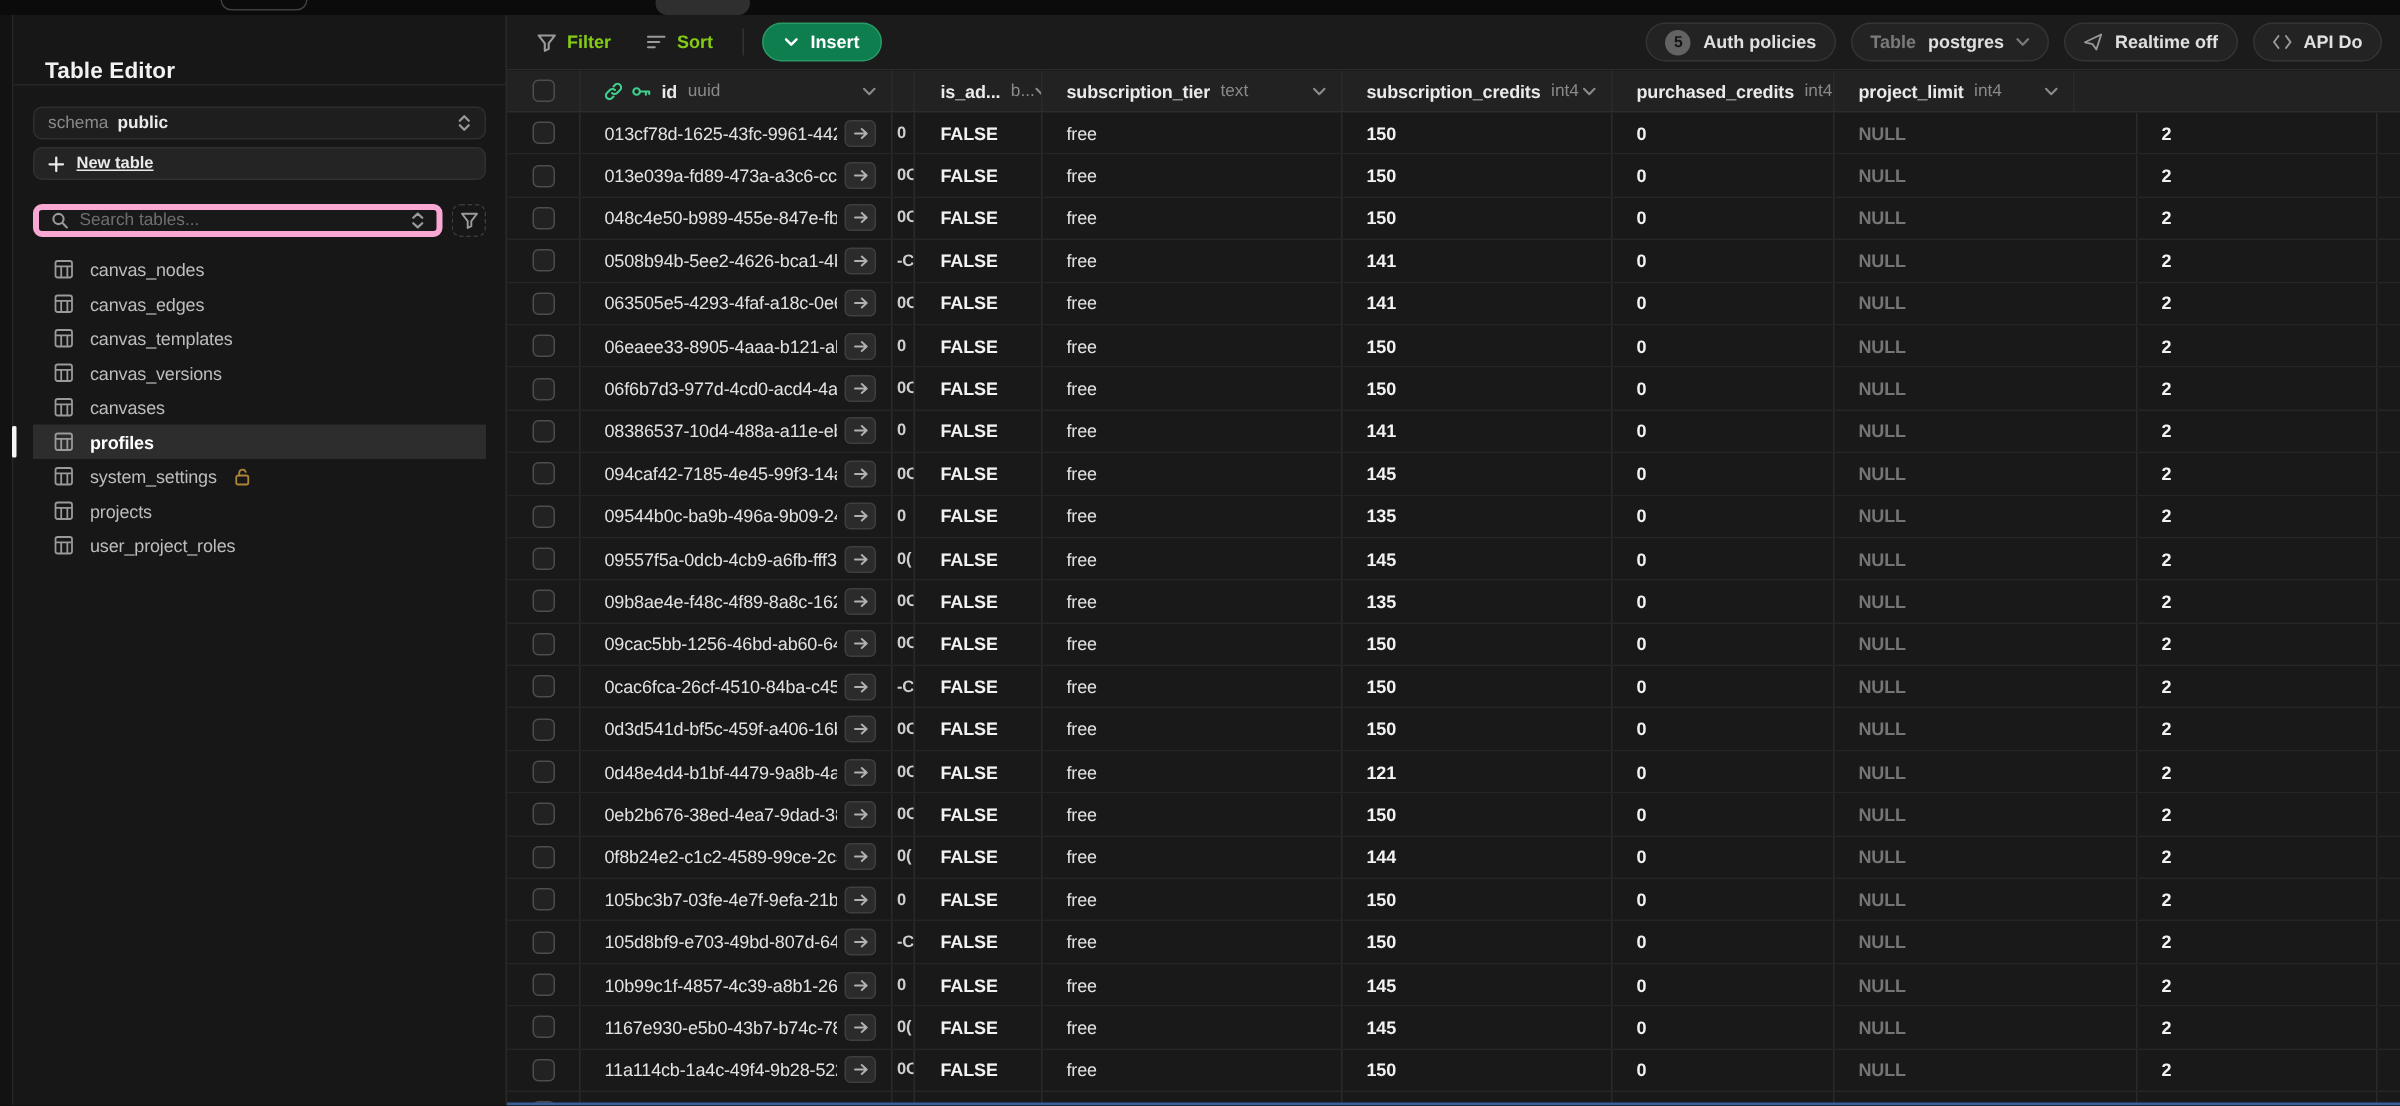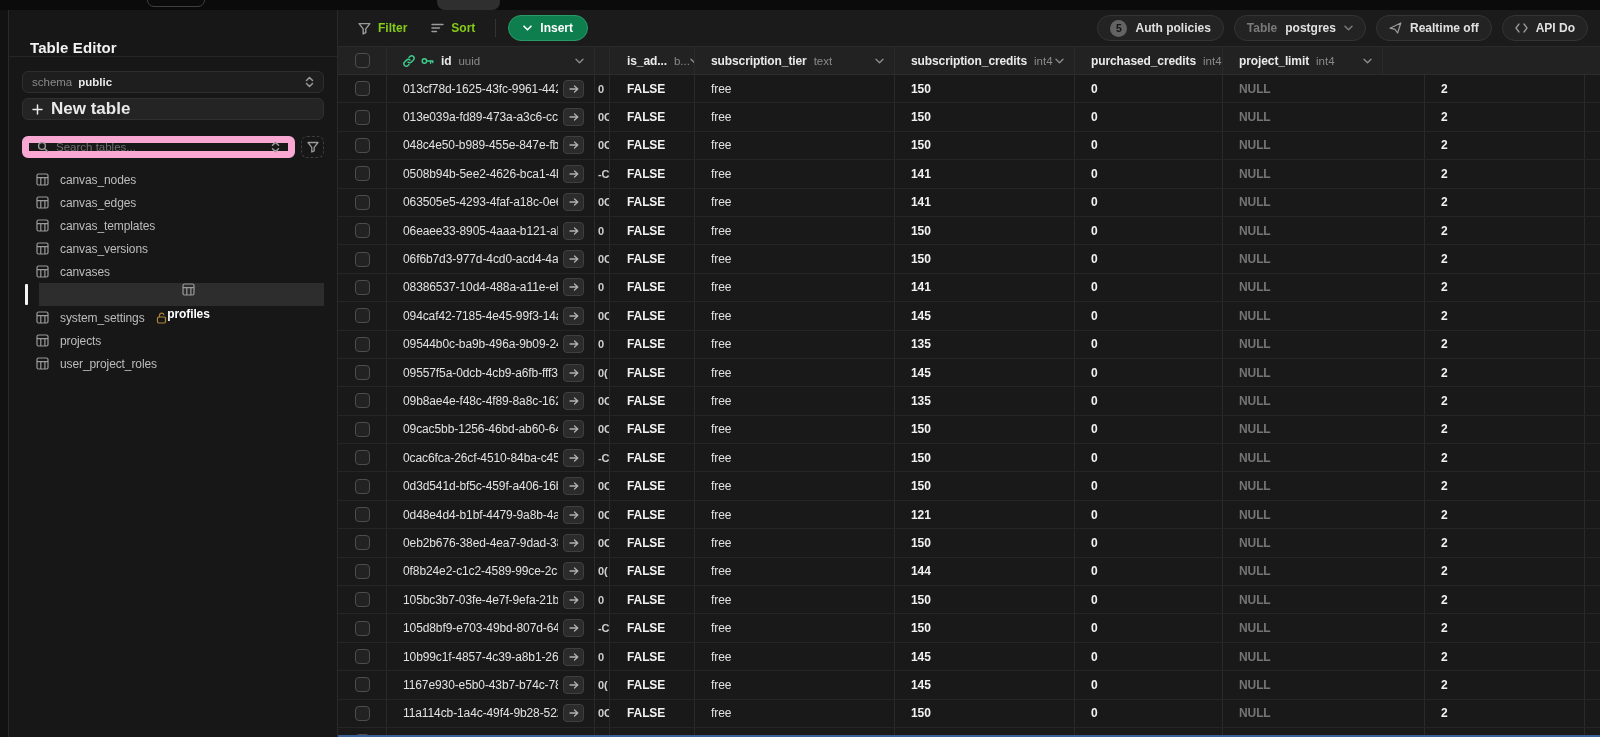--- a/index.html
+++ b/index.html
@@ -23,38 +23,38 @@
     padding:0 21px; }
   .sb-title { color:#f2f2f2; font-size:15px; font-weight:700; letter-spacing:.1px; }
   .sb-body { padding:14px 13px 0 13px; }
   .sb-select { height:22px; background:#1e1e1e; border:1px solid #2e2e2e; border-radius:6px;
     display:flex; align-items:center; padding:0 9px; gap:6px; margin-bottom:5px; cursor:pointer; }
   .sb-select .muted { color:#8a8a8a; font-size:11.5px; }
   .sb-select .val { color:#eaeaea; font-size:11.5px; font-weight:700; }
   .spacer { flex:1; }
   .sb-btn { height:22px; background:#242424; border:1px solid #303030; border-radius:6px;
     display:flex; align-items:center; padding:0 9px; gap:8px; cursor:pointer; }
-  .sb-btn span { color:#eaeaea; font-size:17px; font-weight:700; }
+  .sb-btn span { color:#eaeaea; font-size:11px; font-weight:700;text-decoration:underline; }
   .sb-search-row { display:flex; gap:6px; margin-top:16px; }
-  .sb-search { flex:1; height:22px; background:#191919; border:7px solid #f9a8d4; border-radius:6px;
+  .sb-search { flex:1; height:22px; background:#191919; border:4px solid #f9a8d4; border-radius:6px;
     display:flex; align-items:center; padding:0 8px; gap:7px; }
   .sb-search input { flex:1; background:transparent; border:none; outline:none;
     color:#bdbdbd; font-size:11.5px; font-family:"Liberation Sans",sans-serif; }
   .sb-search input::placeholder { color:#6f6f6f; }
   .sb-filter { width:23px; height:22px; border:1px dashed #3d3d3d; border-radius:6px;
     display:flex; align-items:center; justify-content:center; cursor:pointer; }
   .sb-list { margin-top:10px; }
   .sb-item { height:23px; display:flex; align-items:center; gap:11px; padding-left:14px;
     cursor:pointer; position:relative; }
   .sb-item .lbl { color:#bdbdbd; font-size:12px; font-weight:500; letter-spacing:-.1px; }
   .sb-item.selected { background:#2d2d2d; }
   .sb-item.selected .lbl { color:#ffffff; font-weight:700; }
   .sb-item.selected::before { content:""; position:absolute; left:-14px; top:1px; bottom:1px;
     width:3px; background:#f5f5f5; border-radius:1px; }
-  .sb-item.selected { margin-left:17px;flex-direction:column; }
+  .sb-item.selected { margin-left:0; }
   .sb-scroll-thumb { position:absolute; right:-6px; top:291px; width:4px; height:23px;
     background:#525252; border-radius:2px; }
 
   
   .main { flex:1; display:flex; flex-direction:column; min-width:0; position:relative; }
   .toolbar { height:37px; background:#1b1b1b; border-bottom:1px solid #2a2a2a;
     display:flex; align-items:center; padding:0 12px; gap:8px; overflow:hidden; }
   .tb-item { display:flex; align-items:center; gap:7px; padding:0 8px; height:26px;
     border-radius:6px; cursor:pointer; color:#84cc16; font-size:12px; font-weight:700; }
   .tb-sep { width:1px; height:18px; background:#333333; margin:0 4px; }

